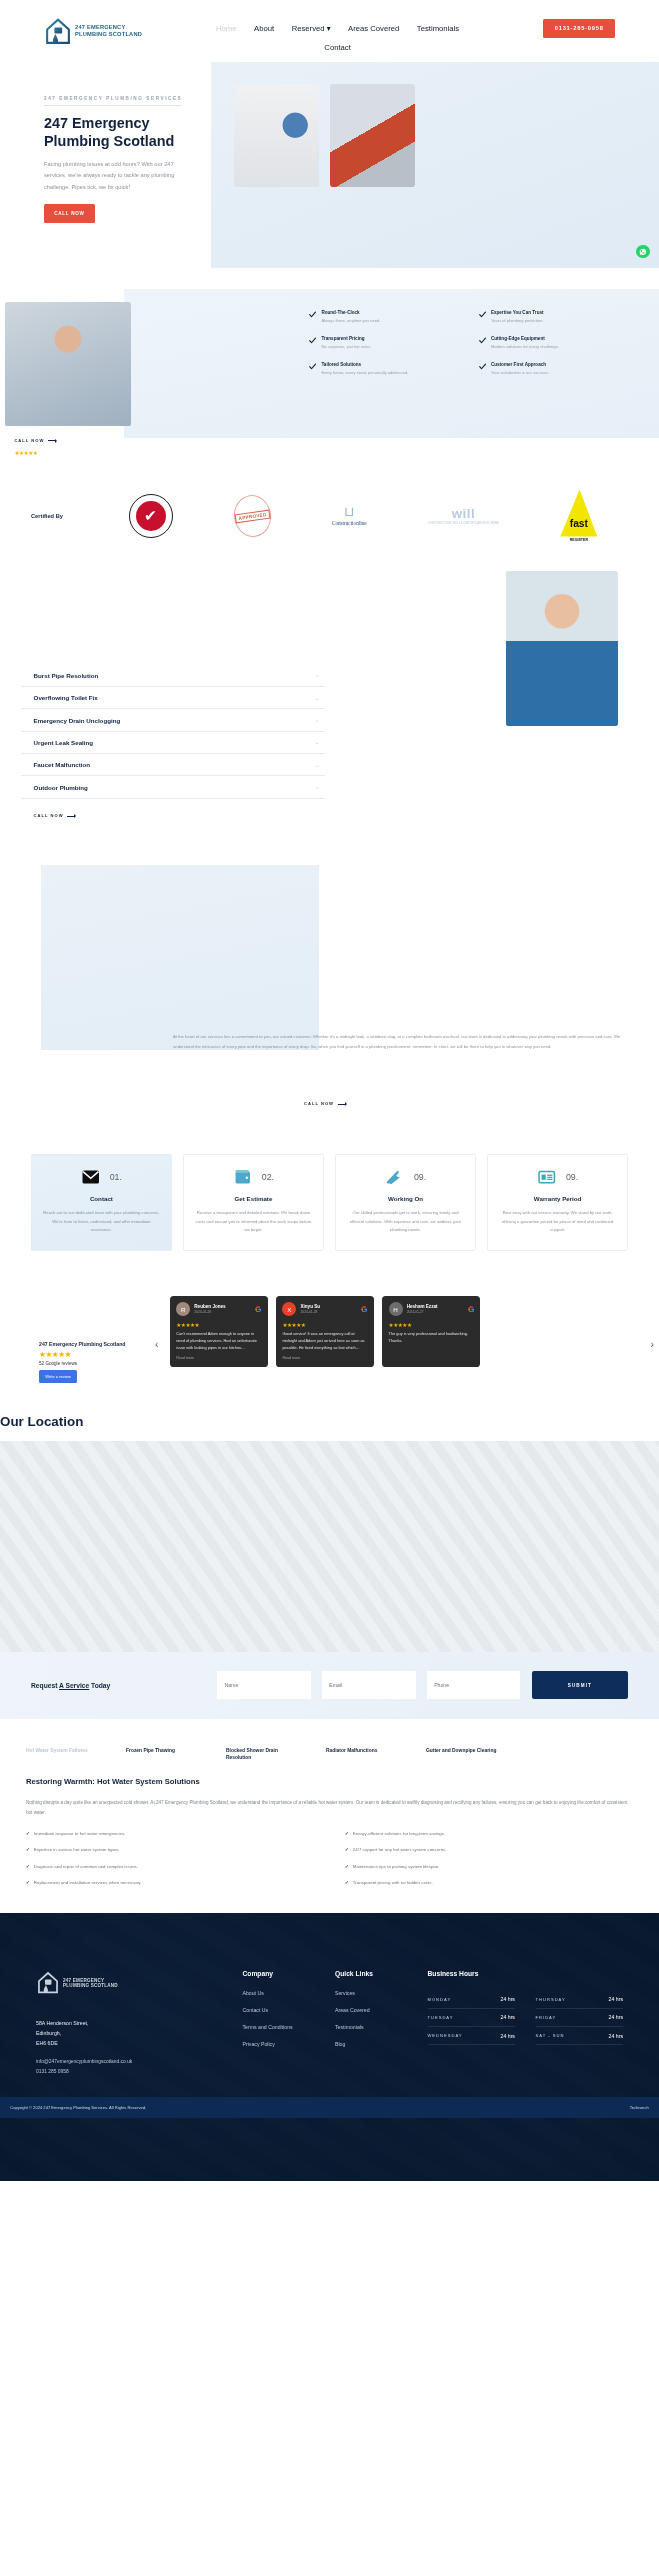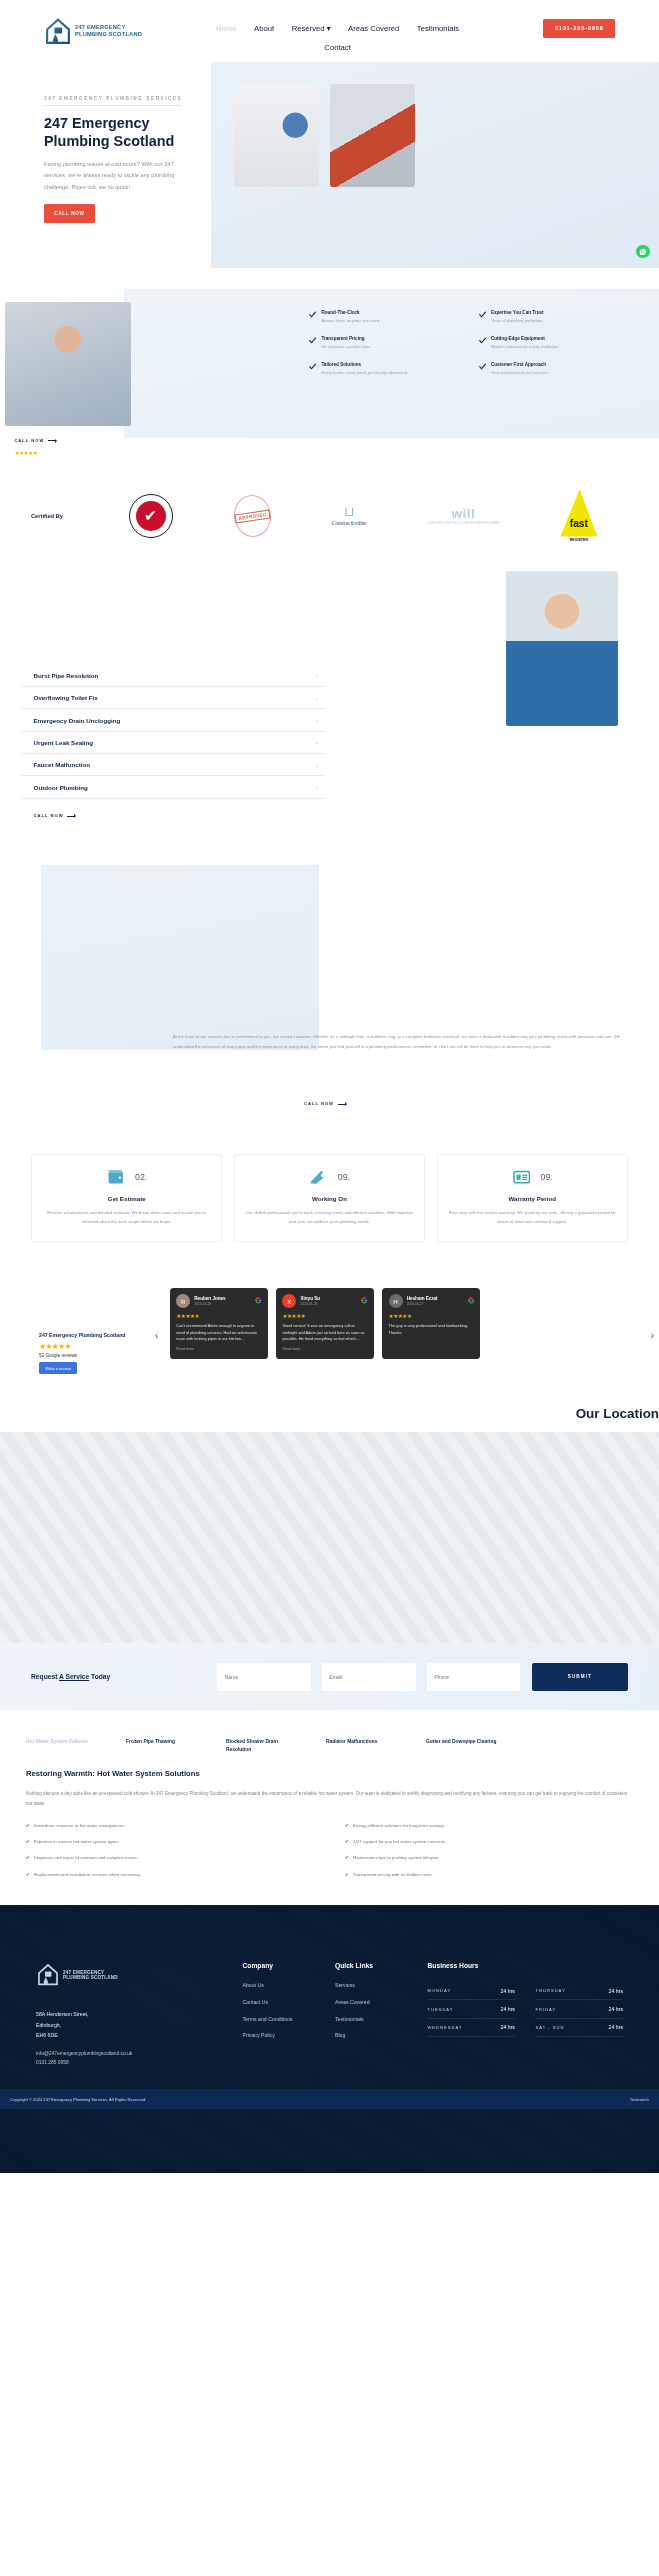--- a/index.html
+++ b/index.html
@@ -168,21 +168,21 @@
   .rname { font-size:4.6px; font-weight:bold; }
   .rdate { font-size:3.3px; color:#9b9b9b; margin-top:1px; }
   .gicon { margin-left:auto; font-size:6.2px; font-weight:bold; }
   .rstars { display:flex; gap:0.5px; font-size:5.7px; color:#f5b301; margin-bottom:3.6px; letter-spacing:-0.5px;}
   .rtext { font-size:3.9px; line-height:1.75; color:#e3e3e3; }
   .rmore { font-size:3.6px; color:#a5a5a5; margin-top:4.1px; }
   .navarrow { position:absolute; top:57px; font-size:10.3px; color:#555; cursor:pointer; }
   .navarrow.l { left:155px; } .navarrow.r { right:5.2px; }
 
   
-  .maptitle { text-align:right; font-size:13.4px; font-weight:bold; color:#11233f; padding:14.4px 0 11.3px; }
+  .maptitle { text-align:left; font-size:13.4px; font-weight:bold; color:#11233f; padding:14.4px 0 11.3px; }
   .mapbox { width:659px; height:211px; position:relative; overflow:hidden; }
 
   
   .reqbar { height:67px; background:linear-gradient(100deg,#eef4f9,#e7f0f8);
             display:flex; align-items:center; padding:0 31px; gap:11.3px; }
   .reqbar h3 { font-size:6.7px; font-weight:bold; color:#11233f; width:175px; flex:none; }
   .reqbar h3 u { text-decoration:underline; }
   .reqbar input { width:95px; height:28px; border:none; background:#fff; padding:0 7.2px;
                   font-size:5.2px; color:#9aa1aa; font-family:"Liberation Sans", sans-serif; }
   .submit { width:98px; height:28px; background:#0f2d5a; color:#fff; border:none;
@@ -431,20 +431,33 @@
     <div class="about-txt">
       <p>At the heart of our services lies a commitment to you, our valued customer. Whether it's a midnight leak, a stubborn clog, or a complete bathroom overhaul, our team is dedicated to addressing your plumbing needs with precision and care. We understand the intricacies of every pipe and the importance of every drop. So, when you find yourself in a plumbing predicament, remember: In short, we will be there to help you in whatever way you need.</p>
     </div>
     <div class="about-cta">
       <span>CALL NOW</span>
       <i class="arrow-r"></i>
     </div>
   </div>
 
   <div class="process">
+    <div class="pcard active">
+      <div class="pcard-top">
+        <span class="pico">
+          <svg width="17.5" height="14" viewBox="0 0 34 27">
+              <rect x="1" y="1" width="32" height="25" rx="3" fill="#0d0d0d"></rect>
+              <path d="M2 3 L17 16 L32 3" stroke="#fff" stroke-width="3" fill="none"></path>
+            </svg>
+        </span>
+        <span class="pnum">01.</span>
+      </div>
+      <h4>Contact</h4>
+      <p>Reach out to our dedicated team with your plumbing concerns. We're here to listen, understand, and offer immediate assistance.</p>
+    </div>
     <div class="pcard">
       <div class="pcard-top">
         <span class="pico">
           <svg width="17.5" height="15.5" viewBox="0 0 34 30">
               <rect x="3" y="5" width="28" height="23" rx="3" fill="#4fa8c9"></rect>
               <rect x="3" y="2" width="26" height="5" rx="2" fill="#7cc6dd"></rect>
               <circle cx="25" cy="17" r="2.4" fill="#e9f6fb"></circle>
             </svg>
         </span>
         <span class="pnum">02.</span>

